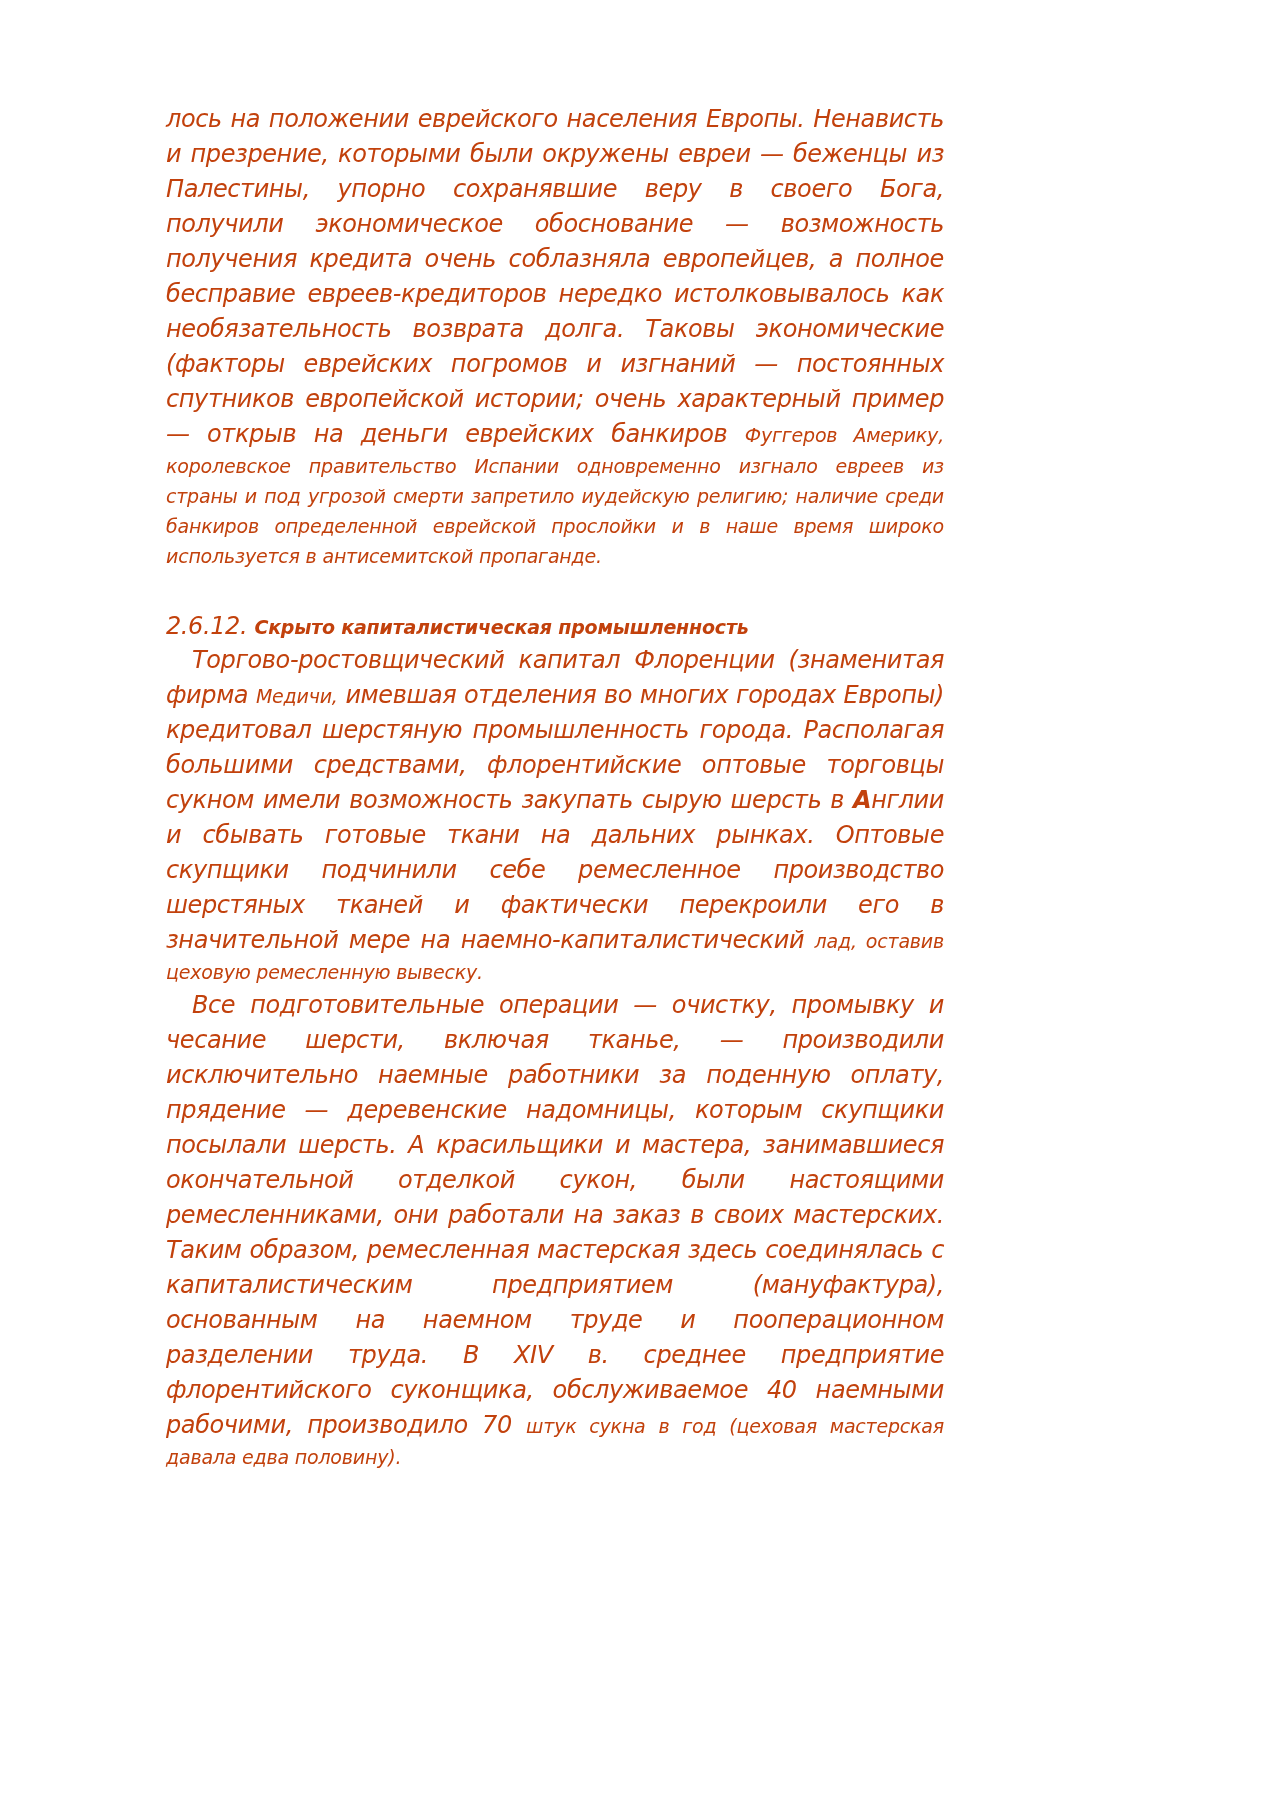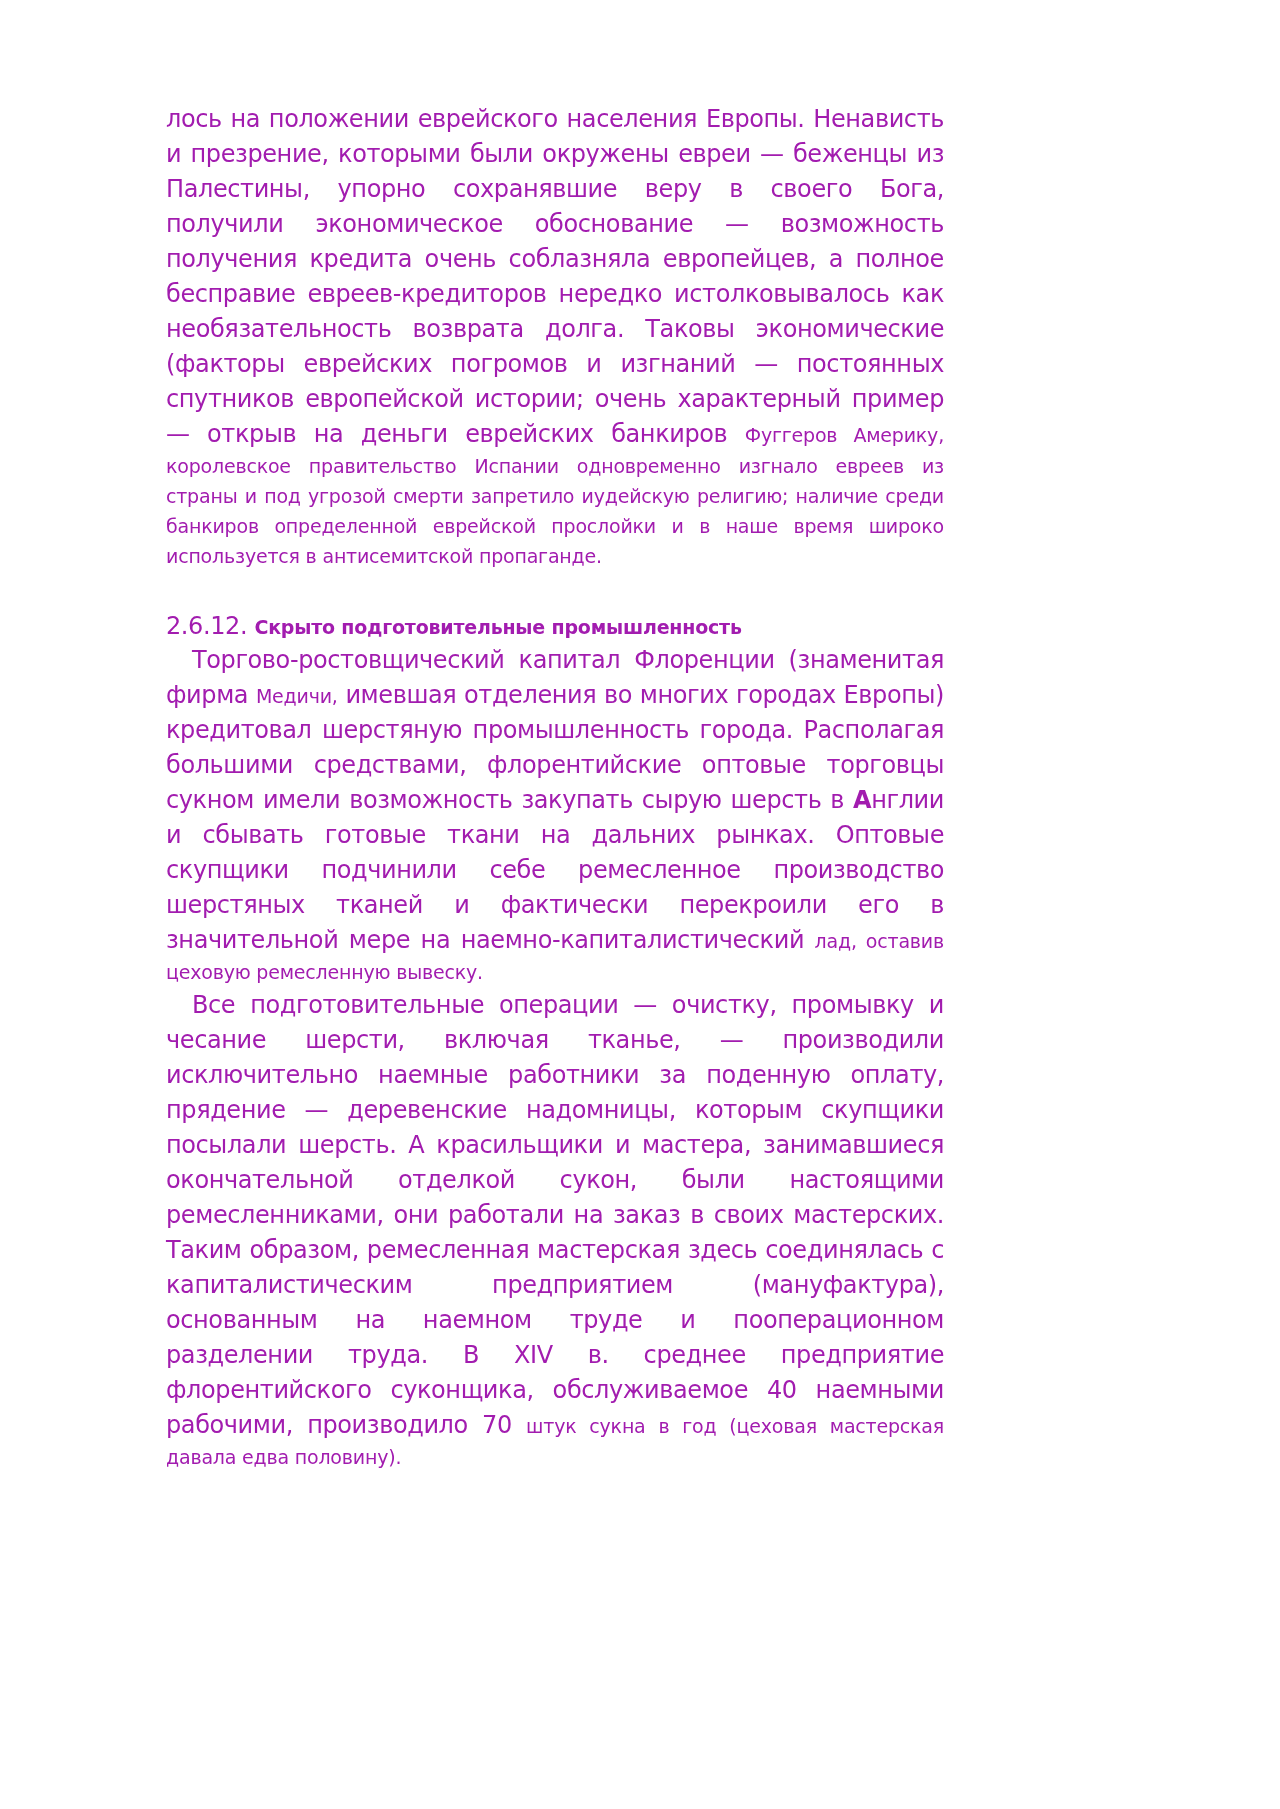--- a/index.html
+++ b/index.html
@@ -5,23 +5,24 @@
   html, body {
     margin: 0;
     padding: 0;
     background: #ffffff;
   }
   .page {
     position: relative;
     width: 1280px;
     height: 1809px;
     background: #ffffff;
-    color: #a21caf;
+    color: #c2410c;
     font-family: "DejaVu Sans", "Liberation Sans", sans-serif;
     overflow: hidden;
+    font-style: italic;
   }
   .content {
     position: absolute;
     left: 166px;
     top: 102px;
     width: 778px;
   }
   .para {
     margin: 0;
     text-align: justify;
@@ -57,21 +58,21 @@
   }
 </style>
 </head>
 <body>
 
 <div class="page">
   <div class="content">
 
     <p class="para"><span class="lg">лось на положении еврейского населения Европы. Ненависть и презрение, которыми были окружены евреи — беженцы из Палестины, упорно сохранявшие веру в своего Бога, получили экономическое обоснование — возможность получения кредита очень соблазняла европейцев, а полное бесправие евреев-кредиторов нередко истолковывалось как необязательность возврата долга. Таковы экономические (факторы еврейских погромов и изгнаний — постоянных спутников европейской истории; очень характерный пример — открыв на деньги еврейских банкиров </span><span class="sm">Фуггеров Америку, королевское правительство Испании одновременно изгнало евреев из страны и под угрозой смерти запретило иудейскую религию; наличие среди банкиров определенной еврейской прослойки и в наше время широко используется в антисемитской пропаганде.</span></p>
 
-    <h2 class="heading"><span class="hnum">2.6.12. </span><span class="htitle">Скрыто подготовительные промышленность</span></h2>
+    <h2 class="heading"><span class="hnum">2.6.12. </span><span class="htitle">Скрыто капиталистическая промышленность</span></h2>
 
     <p class="para indent"><span class="lg">Торгово-ростовщический капитал Флоренции (знаменитая фирма </span><span class="sm">Медичи,</span><span class="lg"> имевшая отделения во многих городах Европы) кредитовал шерстяную промышленность города. Располагая большими средствами, флорентийские оптовые торговцы сукном имели возможность закупать сырую шерсть в </span><span class="lg bold">А</span><span class="lg">нглии и сбывать готовые ткани на дальних рынках. Оптовые скупщики подчинили себе ремесленное производство шерстяных тканей и фактически перекроили его в значительной мере на наемно-капиталистический </span><span class="sm">лад, оставив цеховую ремесленную вывеску.</span></p>
 
     <p class="para indent"><span class="lg">Все подготовительные операции — очистку, промывку и чесание шерсти, включая тканье, — производили исключительно наемные работники за поденную оплату, прядение — деревенские надомницы, которым скупщики посылали шерсть. А красильщики и мастера, занимавшиеся окончательной отделкой сукон, были настоящими ремесленниками, они работали на заказ в своих мастерских. Таким образом, ремесленная мастерская здесь соединялась с капиталистическим предприятием (мануфактура), основанным на наемном труде и пооперационном разделении труда. В XIV в. среднее предприятие флорентийского суконщика, обслуживаемое 40 наемными рабочими, производило 70 </span><span class="sm">штук сукна в год (цеховая мастерская давала едва половину).</span></p>
 
 
   </div>
 </div>
 
 </body></html>

